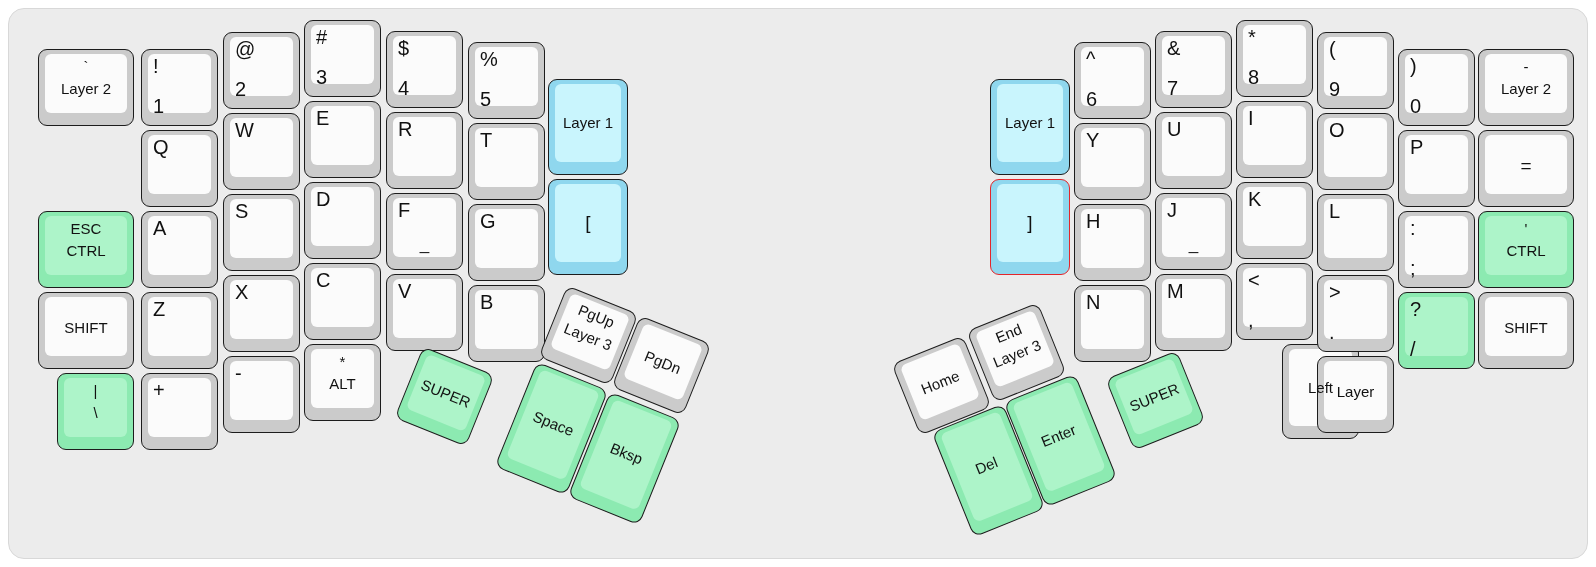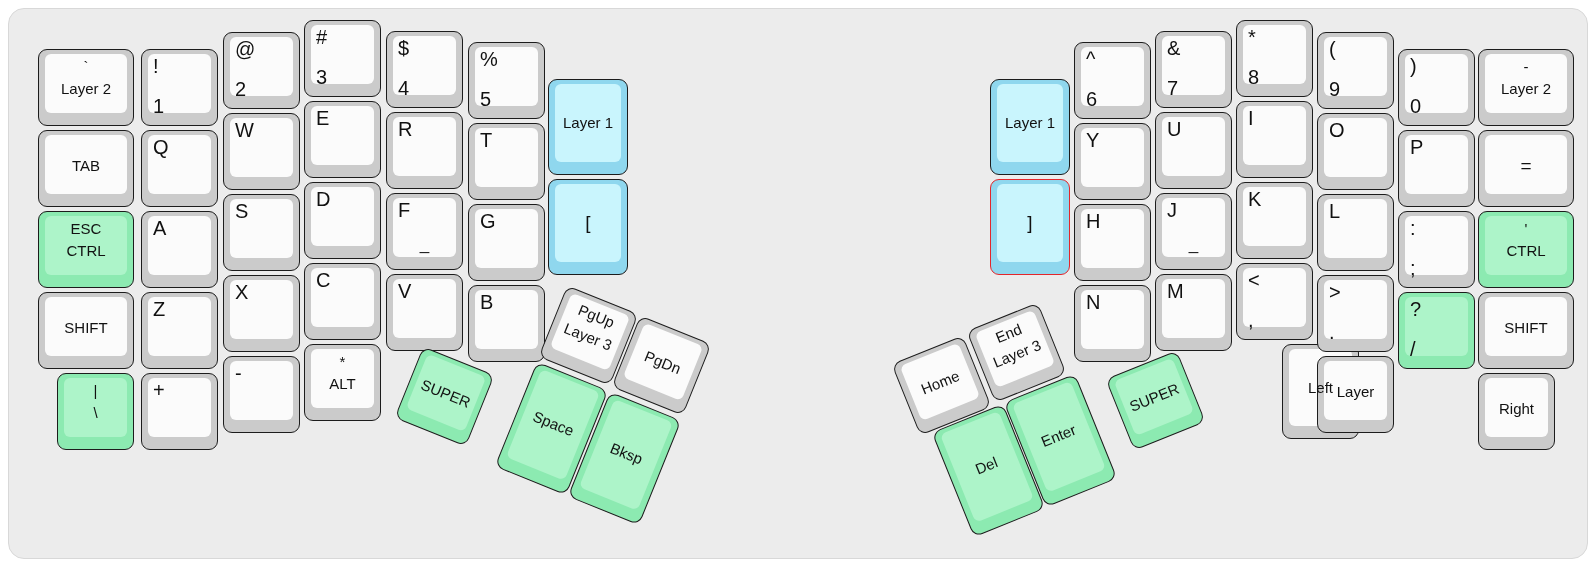--- a/index.html
+++ b/index.html
@@ -43,24 +43,20 @@
 </style>
 </head>
 <body>
 
 <div class="panel">
     <div class="key white" style="left: 29px; top: 40px; width: 96px; height: 77px;">
       <div class="top"></div>
       <span class="lg p-c1">`</span>
       <span class="lg p-c2">Layer 2</span>
     </div>
-    <div class="key white" style="left: 29px; top: 121px; width: 96px; height: 77px;">
-      <div class="top"></div>
-      <span class="lg p-c">TAB</span>
-    </div>
     <div class="key green" style="left: 29px; top: 202px; width: 96px; height: 77px;">
       <div class="top"></div>
       <span class="lg p-c1">ESC</span>
       <span class="lg p-c2">CTRL</span>
     </div>
     <div class="key white" style="left: 29px; top: 283px; width: 96px; height: 77px;">
       <div class="top"></div>
       <span class="lg p-c">SHIFT</span>
     </div>
     <div class="key green" style="left: 48px; top: 364px; width: 77px; height: 77px;">
@@ -312,24 +308,20 @@
       <span class="lg p-cg">=</span>
     </div>
     <div class="key green" style="left: 1469px; top: 202px; width: 96px; height: 77px;">
       <div class="top"></div>
       <span class="lg p-c1">'</span>
       <span class="lg p-c2">CTRL</span>
     </div>
     <div class="key white" style="left: 1469px; top: 283px; width: 96px; height: 77px;">
       <div class="top"></div>
       <span class="lg p-c">SHIFT</span>
-    </div>
-    <div class="key white" style="left: 1469px; top: 364px; width: 77px; height: 77px;">
-      <div class="top"></div>
-      <span class="lg p-c">Right</span>
     </div>
     <div class="key white" style="left: 894px; top: 338px; width: 77px; height: 77px; transform: rotate(-22deg);">
       <div class="top"></div>
       <span class="lg p-c">Home</span>
     </div>
     <div class="key white" style="left: 969px; top: 305px; width: 77px; height: 77px; transform: rotate(-22deg);">
       <div class="top"></div>
       <span class="lg p-c1">End</span>
       <span class="lg p-c2">Layer 3</span>
     </div>

